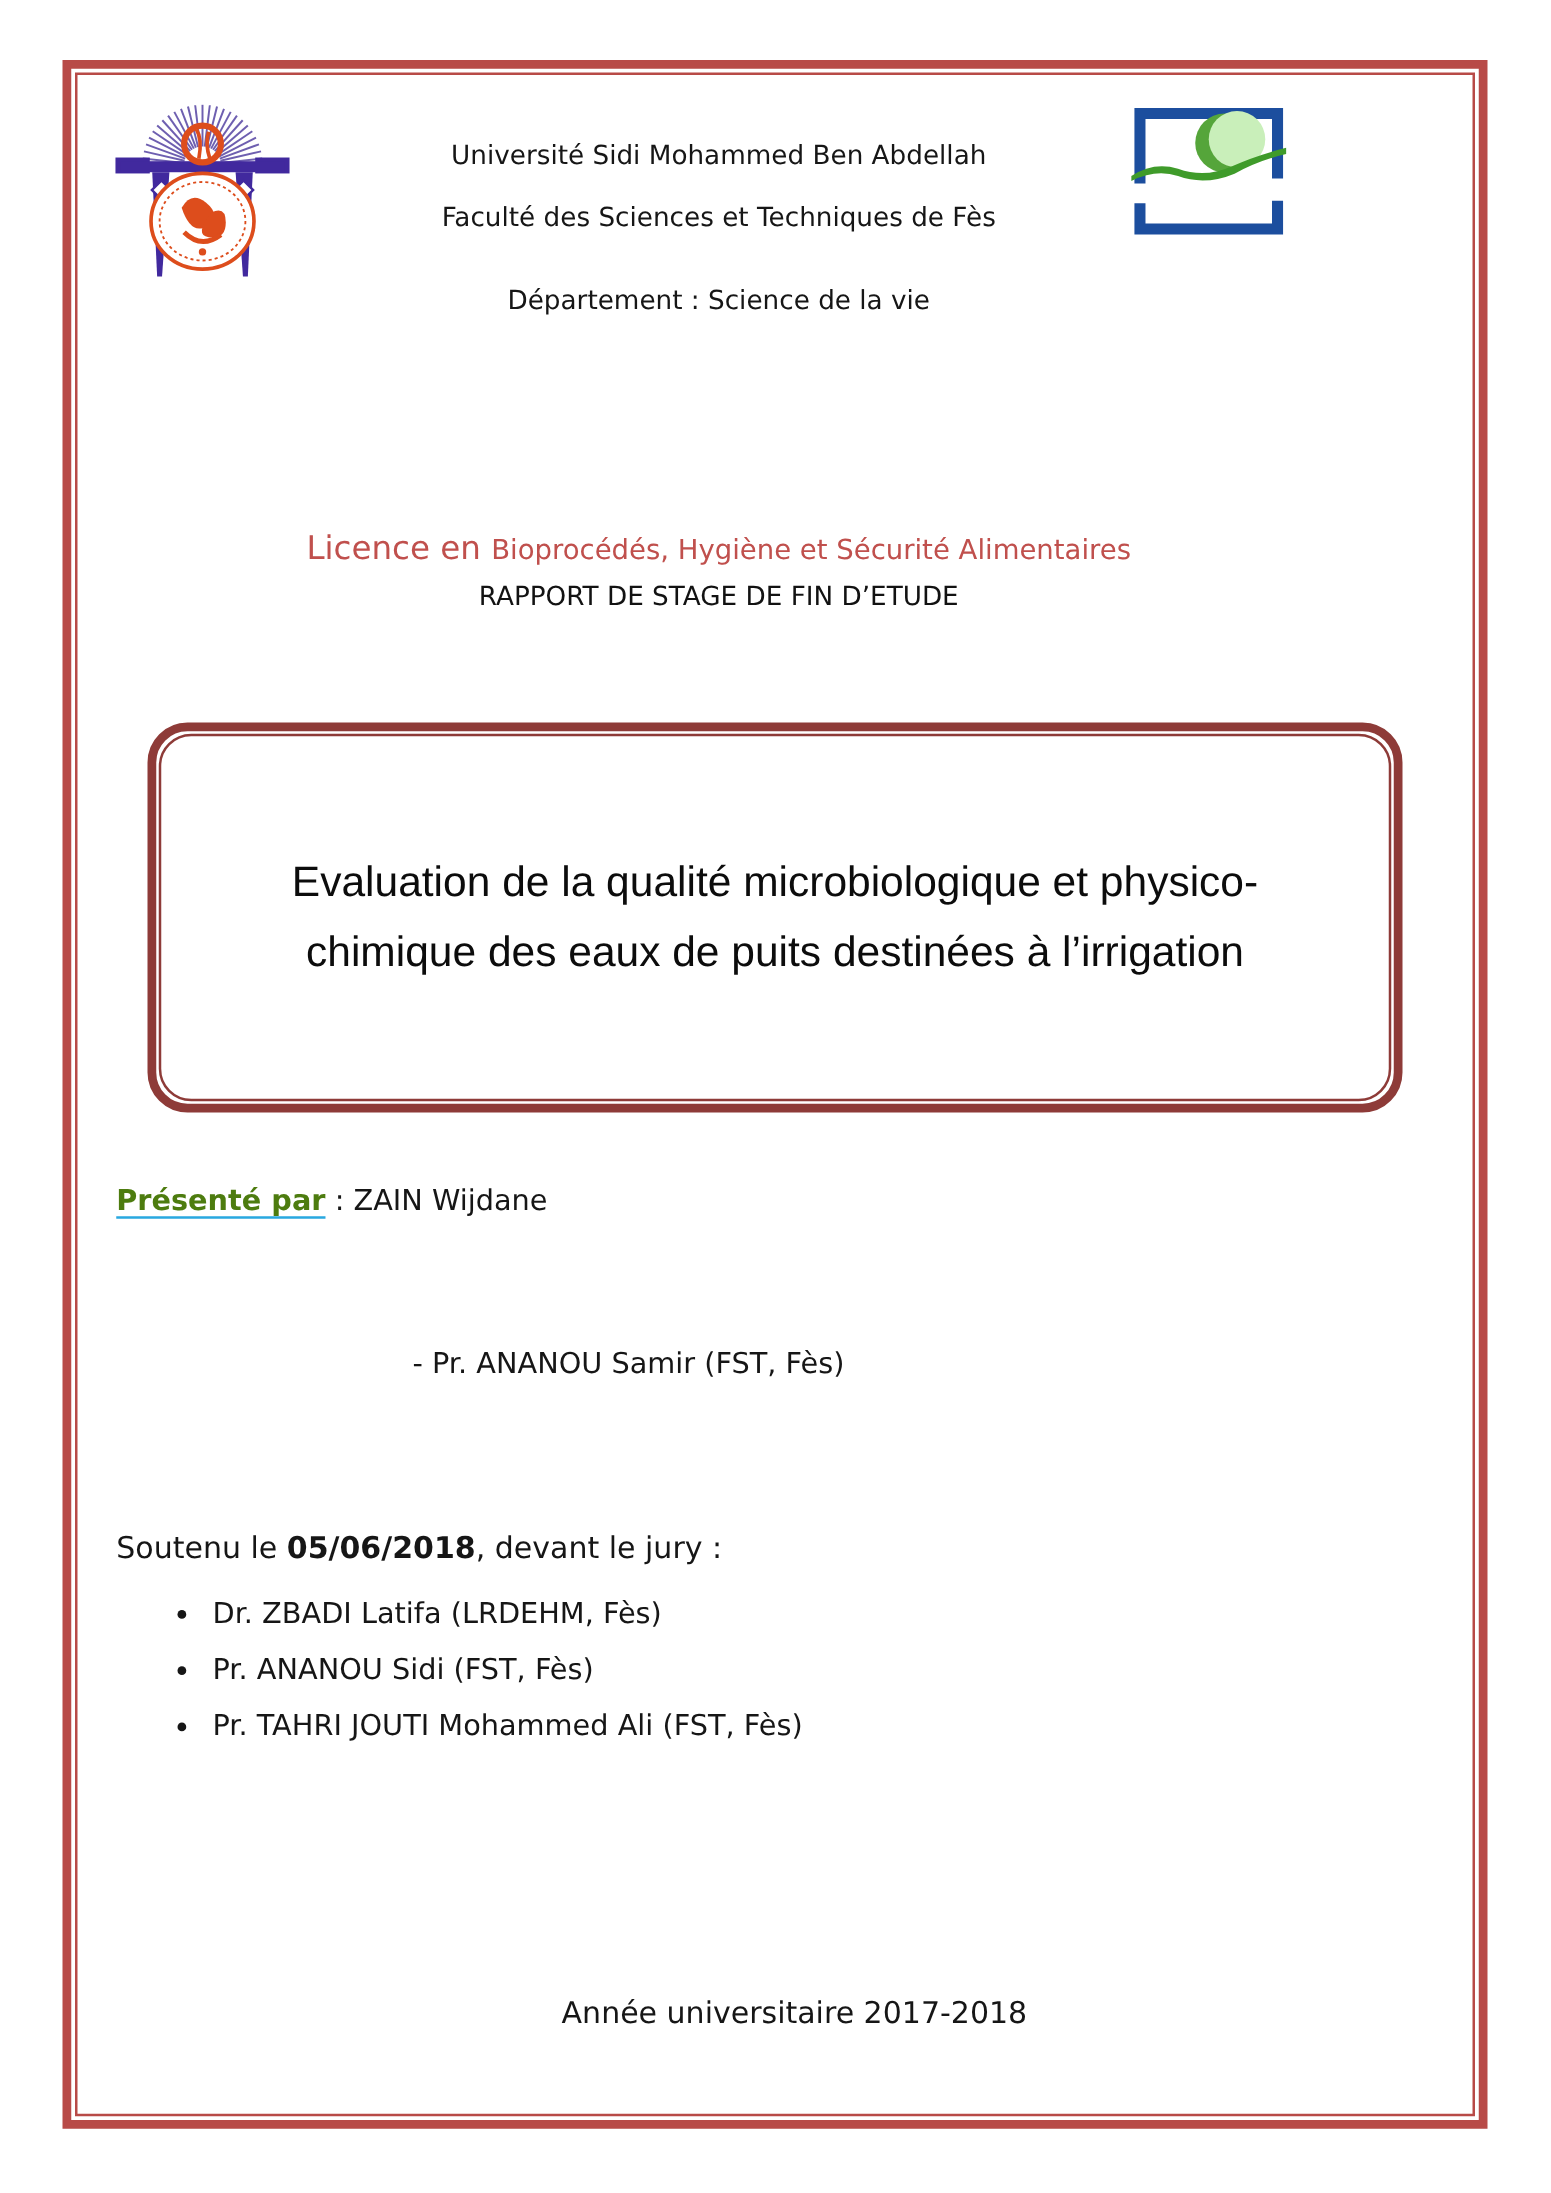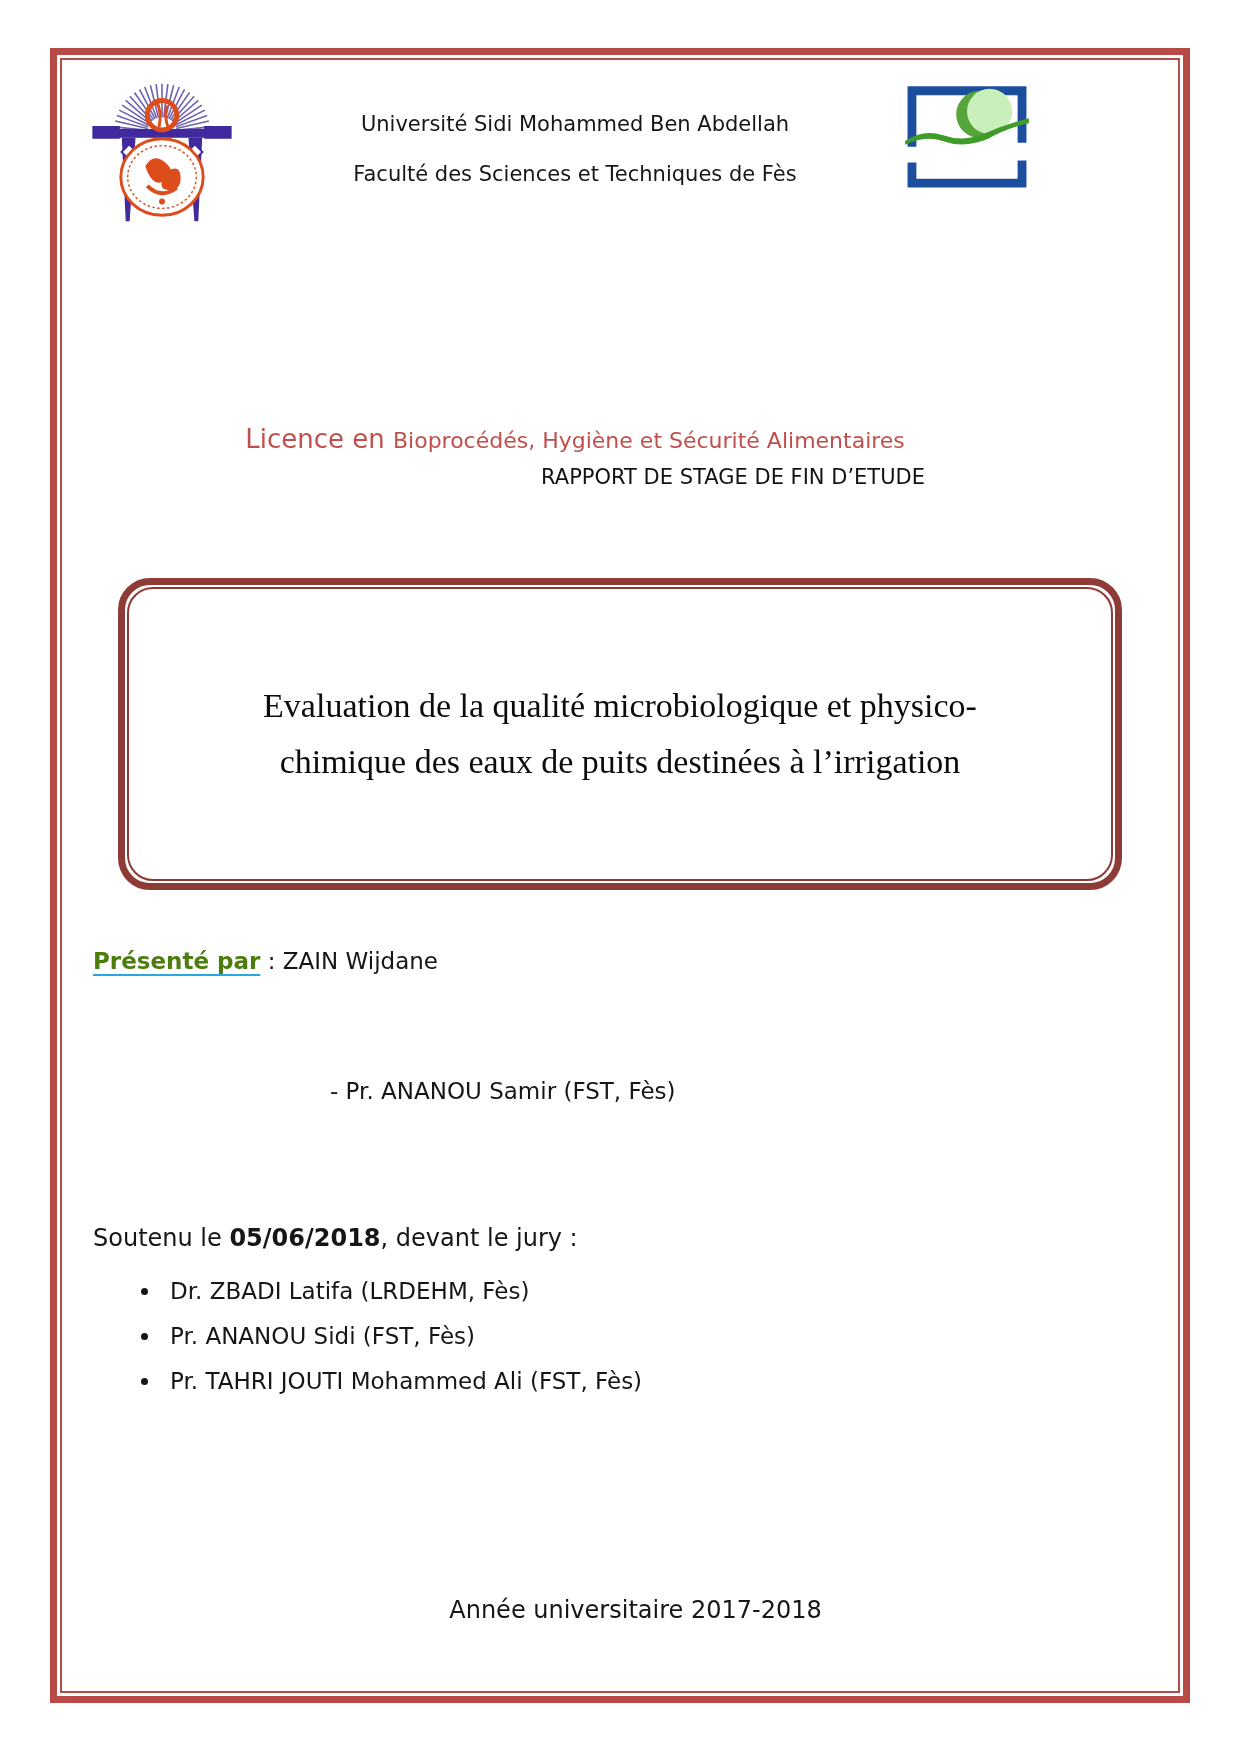--- a/index.html
+++ b/index.html
@@ -25,33 +25,33 @@
   .logo-right{position:absolute;left:903px;top:78px;width:128px;height:114px;}
   
   .hdr{position:absolute;left:225px;width:700px;text-align:center;font-size:21px;}
   .hdr-uni{top:112px;}
   .hdr-fac{top:162px;}
   .hdr-dep{top:228px;}
   
   .program{position:absolute;left:120px;width:910px;top:424px;text-align:center;color:#c0504d;}
   .program .prefix{font-size:26px;}
   .program .name{font-size:22px;}
-  .report-type{position:absolute;left:225px;width:700px;top:465px;text-align:right;font-size:21px;color:#121212;}
+  .report-type{position:absolute;left:225px;width:700px;top:465px;text-align:center;font-size:21px;color:#121212;}
   
   .title-box{
     position:absolute;left:118px;top:578px;width:990px;height:298px;
     border:7px solid #8e3b38;border-radius:32px;
   }
   .title-box-inner{
     position:absolute;left:2px;top:2px;right:2px;bottom:2px;
     border:2px solid #8e3b38;border-radius:26px;
     display:flex;flex-direction:column;justify-content:center;align-items:center;
   }
   .title-line{
-    font-family:Liberation Serif, serif;
+    font-family:Liberation Sans, sans-serif;
     font-size:34px;line-height:56px;color:#0c0c0c;text-align:center;
   }
   
   .row{position:absolute;left:93px;font-size:23px;white-space:nowrap;}
   .row-presented{top:948px;}
   .row-encadre{top:1012px;}
   .row-encadre2{top:1078px;left:330px;}
   .blue-label{
     color:#4d7c0f;font-weight:bold;
     text-decoration:underline;text-decoration-color:#29a8e0;
@@ -128,20 +128,21 @@
   <svg class="logo-right" viewBox="0 0 130 116">
     <path d="M9,70 L9,13 L121,13 L121,66" fill="none" stroke="#1c4e9e" stroke-width="9"></path>
     <path d="M9,86 L9,107 L121,107 L121,84" fill="none" stroke="#1c4e9e" stroke-width="9"></path>
     <circle cx="78" cy="37" r="24" fill="#55a53a"></circle>
     <circle cx="88" cy="34" r="23" fill="#c9efba"></circle>
     <path d="M2,64 Q20,52 40,58 Q62,66 84,56 Q104,47 128,41 L128,46 Q106,51 86,62 Q62,72 40,64 Q22,58 2,68 Z" fill="#3f9b2a"></path>
   </svg>
 
   <div class="hdr hdr-uni">Université Sidi Mohammed Ben Abdellah</div>
   <div class="hdr hdr-fac">Faculté des Sciences et Techniques de Fès</div>
+  <div class="hdr hdr-dep">Département : Science de la vie</div>
 
   <div class="program">
     <span class="prefix">Licence en </span><span class="name">Bioprocédés, Hygiène et Sécurité Alimentaires</span>
   </div>
 
   <div class="report-type">RAPPORT DE STAGE DE FIN D’ETUDE</div>
 
   <div class="title-box">
     <div class="title-box-inner">
       <div class="title-line">Evaluation de la qualité microbiologique et physico-</div>

